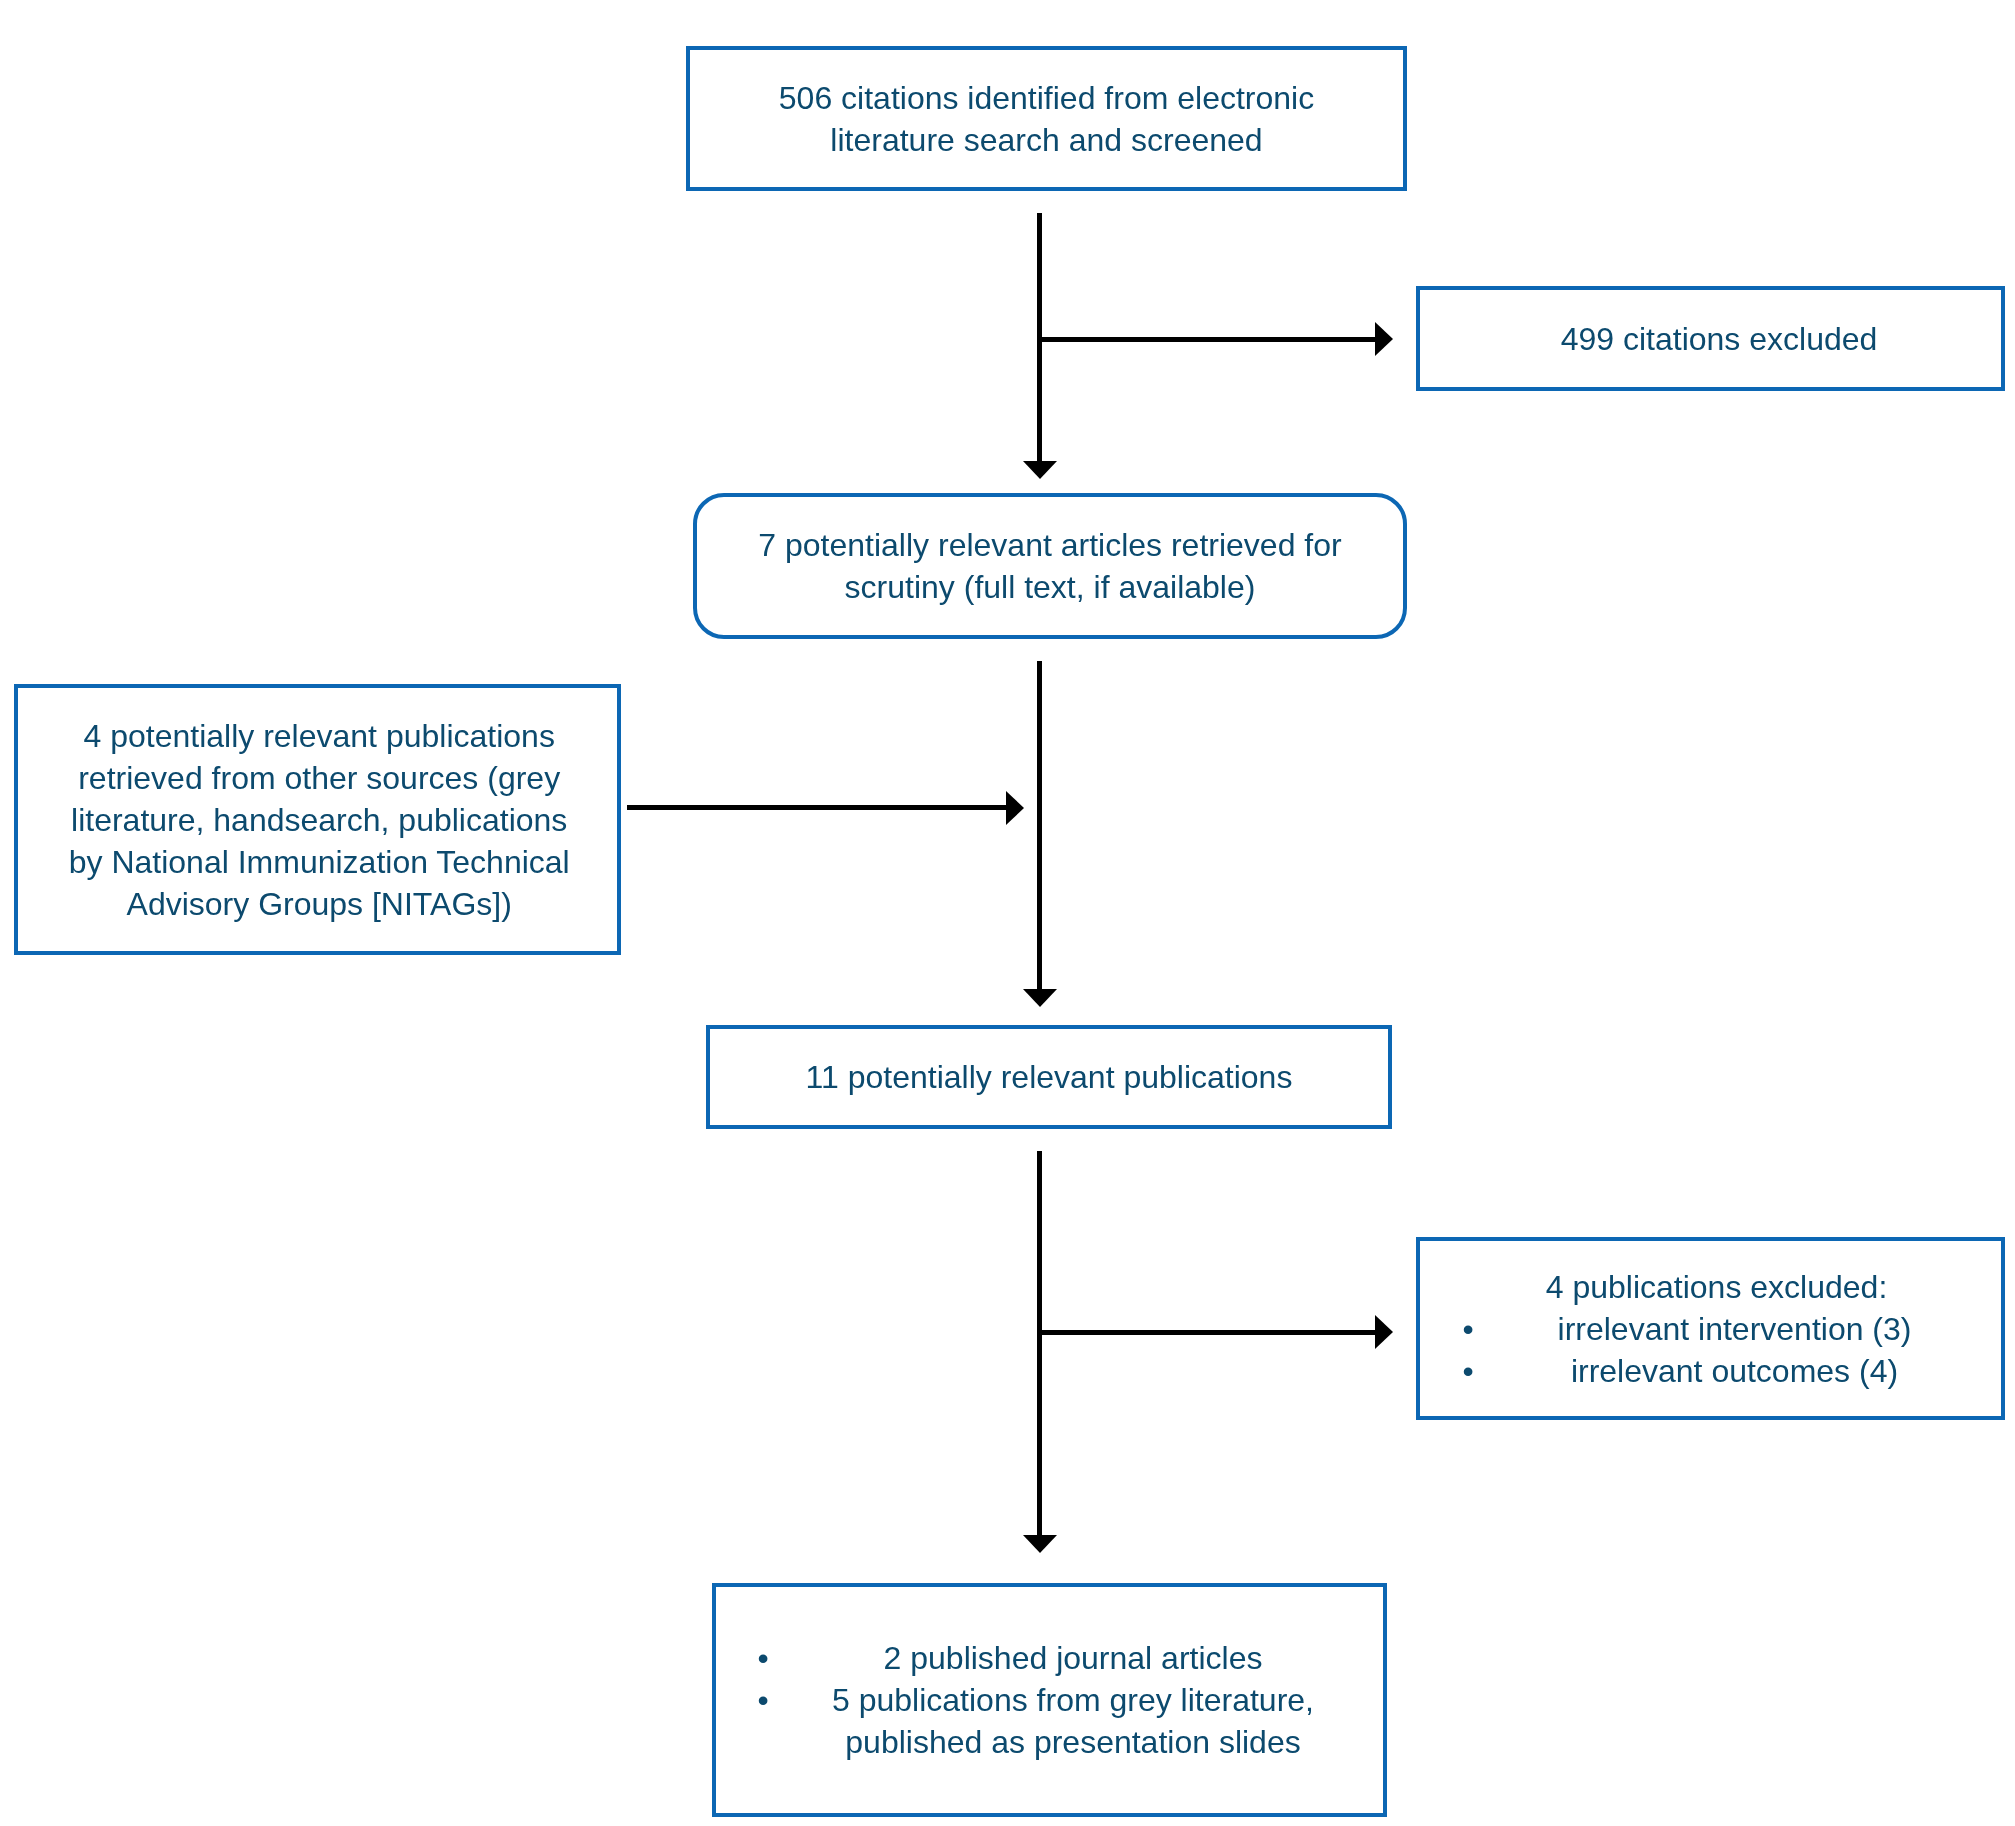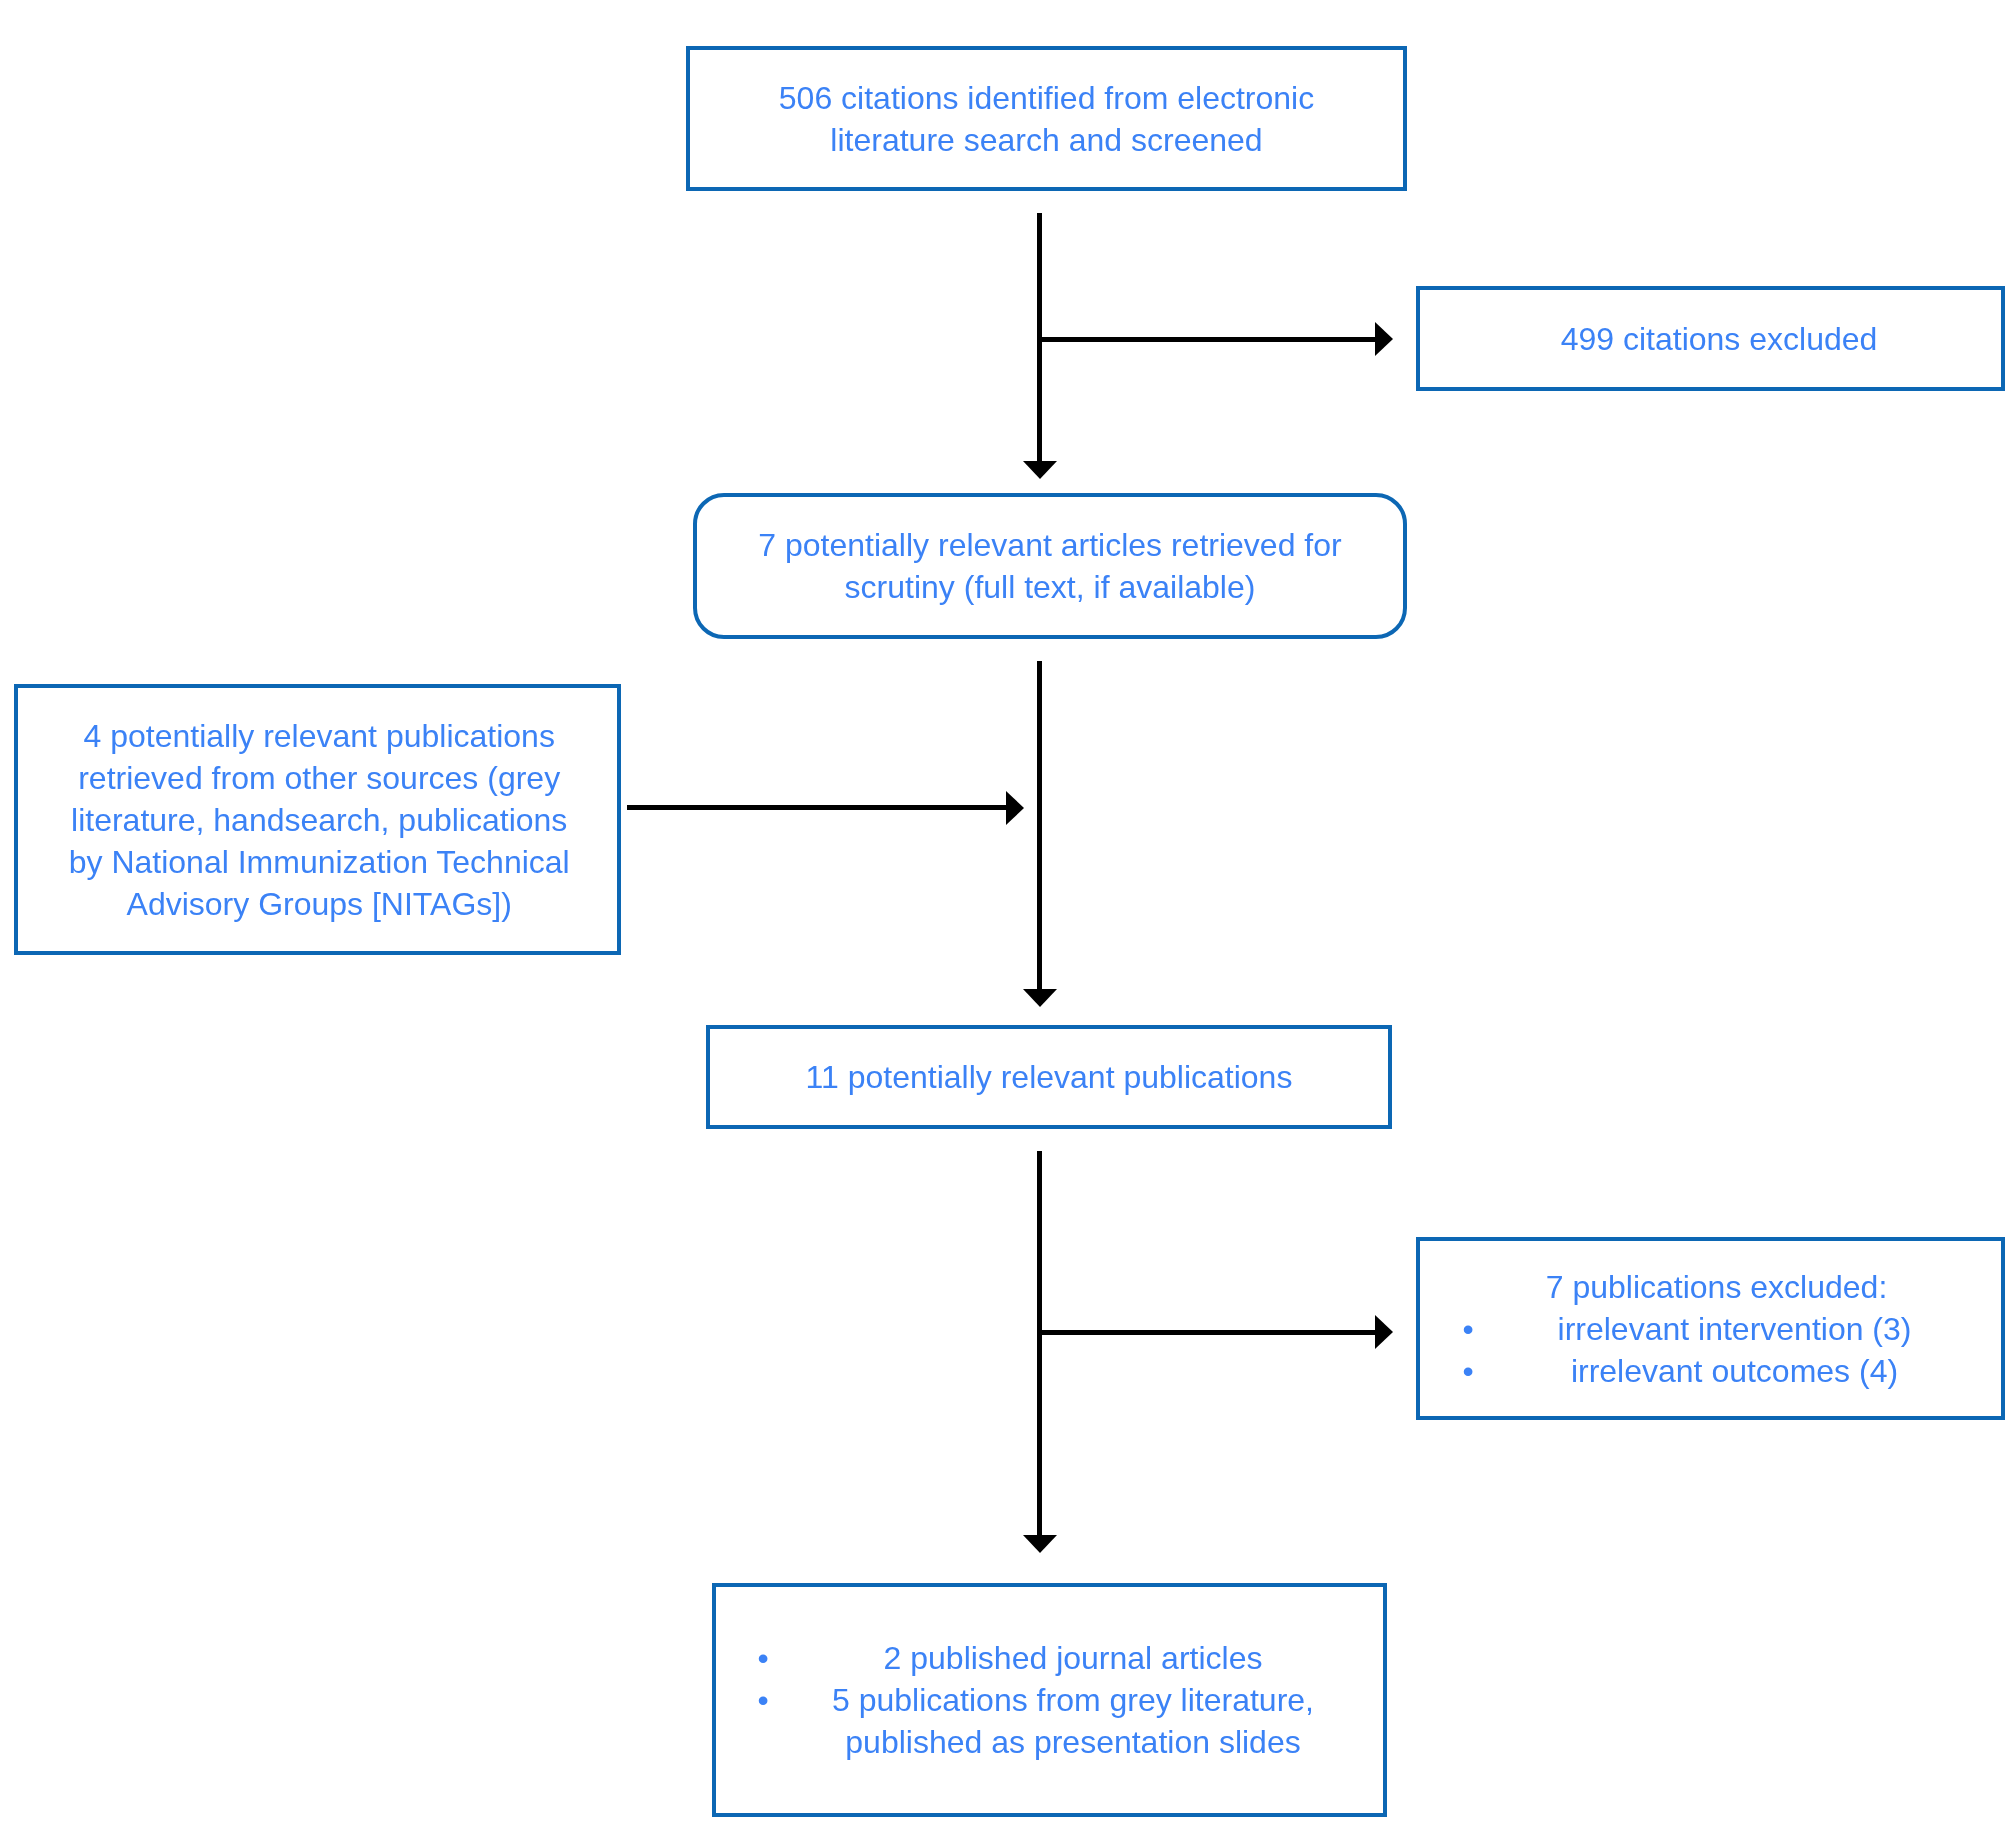--- a/index.html
+++ b/index.html
@@ -8,21 +8,21 @@
     background: #ffffff;
   }
   #canvas {
     position: relative;
     width: 2015px;
     height: 1827px;
     background: #ffffff;
     font-family: "Liberation Sans", sans-serif;
     font-size: 32px;
     line-height: 42px;
-    color: #3b82f6;
+    color: #0c4a6e;
   }
   .box {
     position: absolute;
     box-sizing: border-box;
     border: 4.6px solid #0c67b4;
     background: #ffffff;
   }
   .box.centered {
     display: flex;
     align-items: center;
@@ -118,21 +118,21 @@
 literature, handsearch, publications
 by National Immunization Technical
 Advisory Groups [NITAGs])</span>
   </div>
 
   <div class="box centered" id="box-potentially-relevant">
     <span class="wrapfixed">11 potentially relevant publications</span>
   </div>
 
   <div class="box lefttext" id="box-excluded-publications">
-    <div>7 publications excluded:</div>
+    <div>4 publications excluded:</div>
     <div class="bullet-row">
       <span class="dot">•</span>
       <span class="btext">irrelevant intervention (3)</span>
     </div>
     <div class="bullet-row">
       <span class="dot">•</span>
       <span class="btext">irrelevant outcomes (4)</span>
     </div>
   </div>
 

